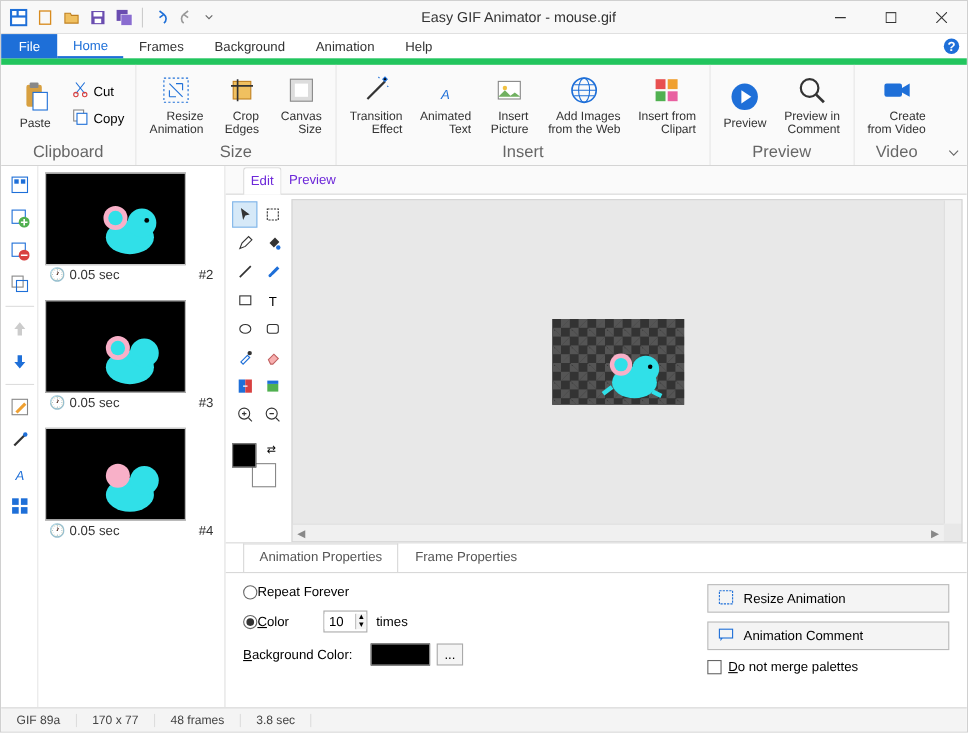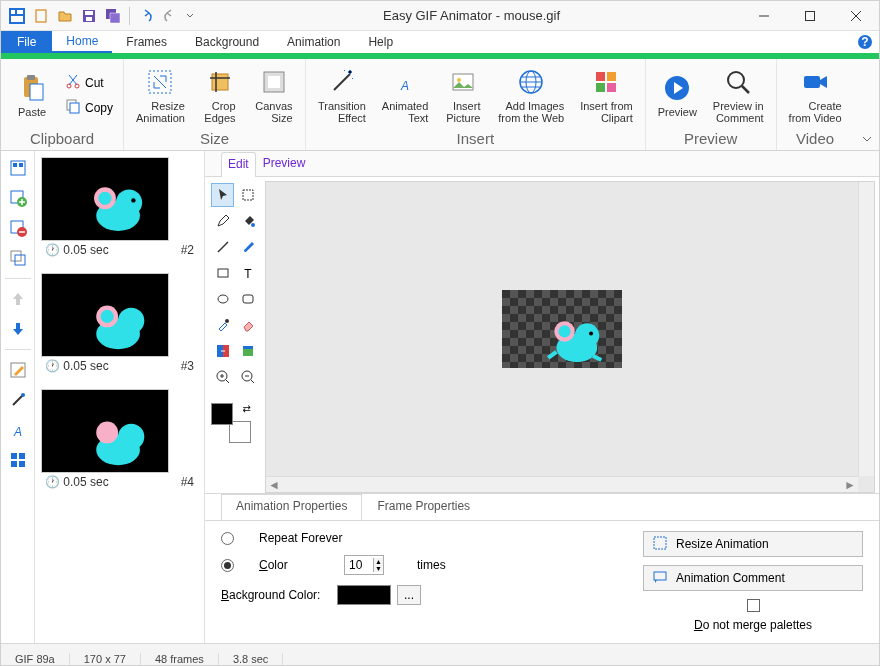--- a/index.html
+++ b/index.html
@@ -50,36 +50,36 @@
 .canvas-scroll { position: absolute; inset: 0 16px 16px 0; overflow: auto; display: flex; align-items: center; justify-content: center; }
 .canvas-checker { width: 120px; height: 78px; background-image: linear-gradient(45deg,#555 25%,transparent 25%),linear-gradient(-45deg,#555 25%,transparent 25%),linear-gradient(45deg,transparent 75%,#555 75%),linear-gradient(-45deg,transparent 75%,#555 75%); background-size: 16px 16px; background-position: 0 0,0 8px,8px -8px,-8px 0; background-color: #333; position: relative; }
 .sb-v { position: absolute; right: 0; top: 0; bottom: 16px; width: 16px; background: #f0f0f0; border-left: 1px solid #ddd; }
 .sb-h { position: absolute; left: 0; right: 16px; bottom: 0; height: 16px; background: #f0f0f0; border-top: 1px solid #ddd; display: flex; justify-content: space-between; align-items: center; padding: 0 2px; color: #888; }
 .props-panel { height: 150px; border-top: 1px solid #d8d8d8; display: flex; flex-direction: column; }
 .props-tabs { display: flex; height: 26px; padding-left: 16px; }
 .props-tab { padding: 4px 14px; cursor: pointer; border: 1px solid transparent; border-bottom: none; color: #555; }
 .props-tab.active { background: #fff; border-color: #d8d8d8; }
 .props-body { flex: 1; display: flex; padding: 10px 16px; gap: 20px; border-top: 1px solid #d8d8d8; }
 .props-left { flex: 1; display: flex; flex-direction: column; gap: 10px; }
-.radio-row { display: flex; align-items: center; gap: 25px; }
+.radio-row { display: flex; align-items: center; gap: 0; }
 .radio { width: 13px; height: 13px; border: 1px solid #666; border-radius: 50%; display: inline-flex; align-items: center; justify-content: center; }
 .radio.checked::after { content: ''; width: 7px; height: 7px; background: #333; border-radius: 50%; }
 .num-input { width: 40px; height: 20px; border: 1px solid #aaa; display: flex; align-items: center; }
 .num-input input { flex: 1; border: none; padding: 0 4px; width: 28px; }
 .spinner { width: 14px; display: flex; flex-direction: column; border-left: 1px solid #aaa; }
 .spin { flex: 1; display: flex; align-items: center; justify-content: center; font-size: 7px; cursor: pointer; background: #f4f4f4; }
 .color-field { display: flex; align-items: center; gap: 6px; }
 .color-box { width: 54px; height: 20px; background: #000; border: 1px solid #888; cursor: pointer; }
 .color-more { width: 24px; height: 20px; border: 1px solid #aaa; background: #f4f4f4; display: flex; align-items: center; justify-content: center; cursor: pointer; }
 .props-right { width: 220px; display: flex; flex-direction: column; gap: 8px; }
 .prop-btn { height: 26px; background: #f4f4f4; border: 1px solid #bbb; display: flex; align-items: center; gap: 8px; padding: 0 8px; cursor: pointer; }
-.checkbox-row { display: flex; align-items: center; gap: 6px; flex-direction: column; }
+.checkbox-row { display: flex; align-items: center; gap: 6px; }
 .checkbox { width: 13px; height: 13px; border: 1px solid #666; }
 .u { text-decoration: underline; }
-.statusbar { height: 22px; background: #f4f4f4; border-top: 1px solid #d8d8d8; display: flex; align-items: flex-end; }
+.statusbar { height: 22px; background: #f4f4f4; border-top: 1px solid #d8d8d8; display: flex; align-items: center; }
 .status-cell { padding: 0 14px; border-right: 1px solid #ddd; color: #444; font-size: 11px; }
 .mouse-svg { width: 80%; height: 80%; }
 .divider-h { height: 1px; background: #ddd; margin: 3px 0; width: 26px; }
 .underline-first::first-letter { text-decoration: underline; }
 </style>
 </head>
 <body>
 
 <div class="titlebar">
   <div class="qat">

